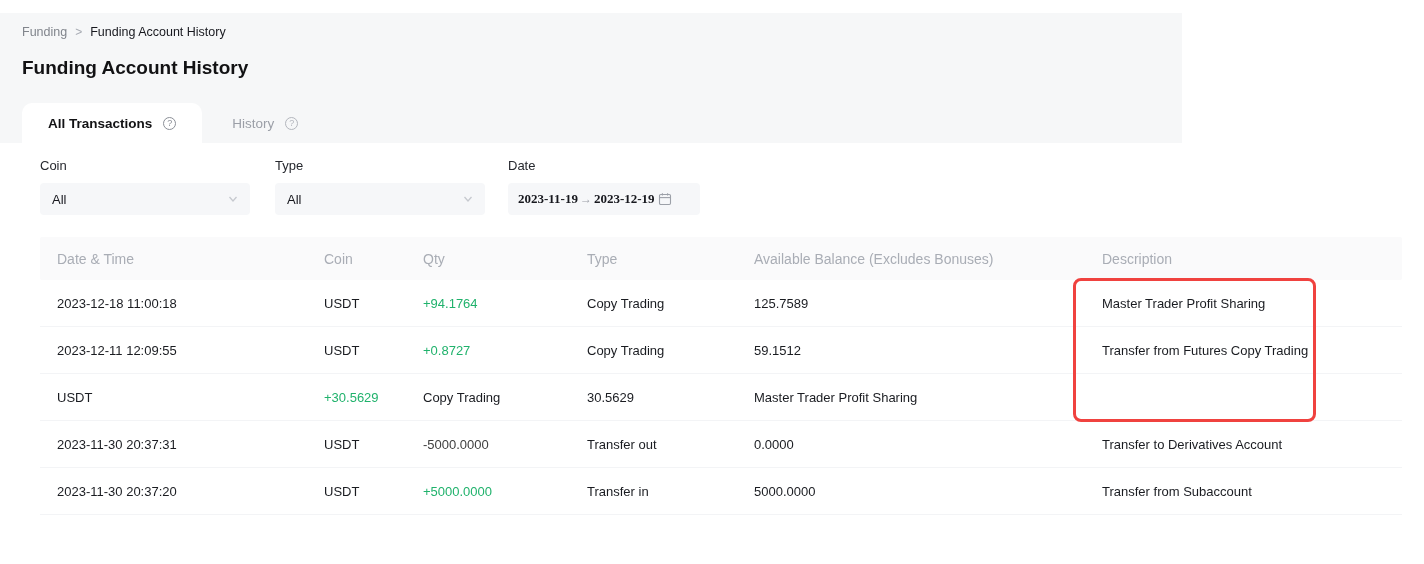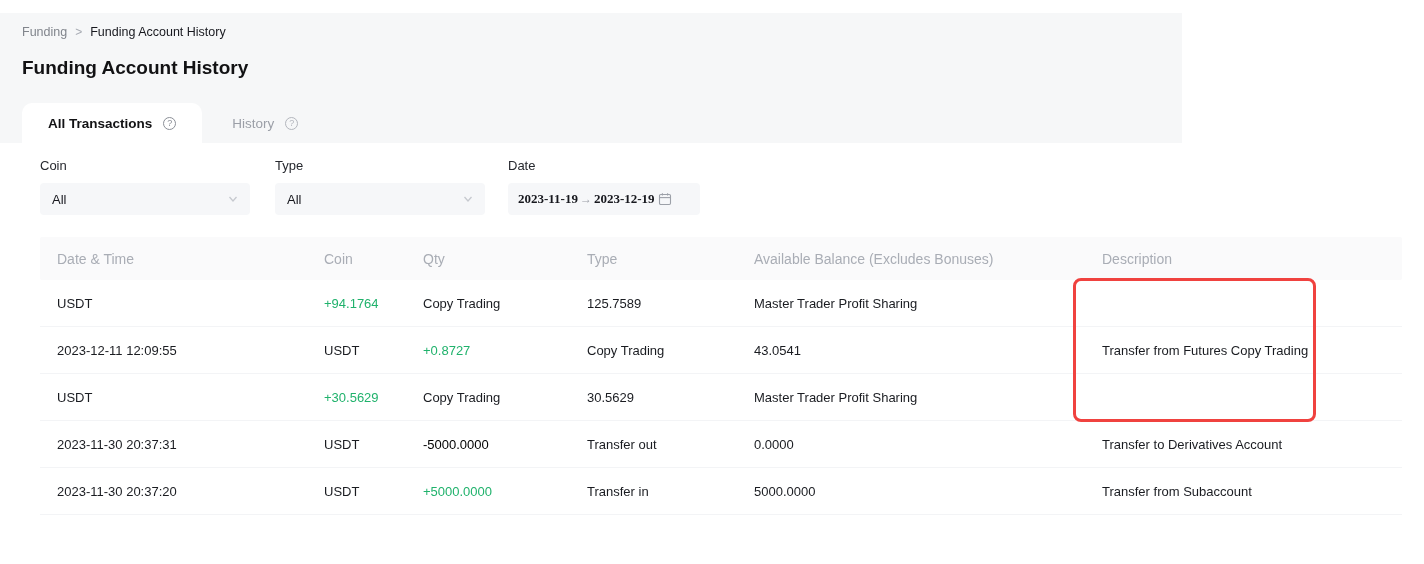--- a/index.html
+++ b/index.html
@@ -81,21 +81,21 @@
   .thead {
     height:43px; background:#fafafb; border-radius:2px;
     font-size:14px; color:#a9adb5;
   }
   .tr {
     height:47px; font-size:13px; color:#1a1c21;
     border-bottom:1px solid #f3f4f6; background:#ffffff;
   }
   .cell { padding-left:17px; white-space:nowrap; overflow:hidden; }
   .pos { color:#20b26c; }
-  .neg { color:#000000; }
+  .neg { color:#404040; }
 
   
   .highlight-box {
     position:absolute; left:1073px; top:278px; width:243px; height:144px;
     border:3px solid #f0423f; border-radius:8px;
     pointer-events:none;
   }
 </style>
 </head>
 <body>
@@ -158,33 +158,34 @@
   <div class="thead">
     <div class="cell">Date &amp; Time</div>
     <div class="cell">Coin</div>
     <div class="cell">Qty</div>
     <div class="cell">Type</div>
     <div class="cell">Available Balance (Excludes Bonuses)</div>
     <div class="cell">Description</div>
   </div>
   <div>
   <div class="tr">
+    <div class="cell">2023-12-18 11:00:18</div>
     <div class="cell">USDT</div>
     <div class="cell pos">+94.1764</div>
     <div class="cell">Copy Trading</div>
     <div class="cell">125.7589</div>
     <div class="cell">Master Trader Profit Sharing</div>
   </div>
 
   <div class="tr">
     <div class="cell">2023-12-11 12:09:55</div>
     <div class="cell">USDT</div>
     <div class="cell pos">+0.8727</div>
     <div class="cell">Copy Trading</div>
-    <div class="cell">43.0541</div>
+    <div class="cell">59.1512</div>
     <div class="cell">Transfer from Futures Copy Trading</div>
   </div>
 
   <div class="tr">
     <div class="cell">USDT</div>
     <div class="cell pos">+30.5629</div>
     <div class="cell">Copy Trading</div>
     <div class="cell">30.5629</div>
     <div class="cell">Master Trader Profit Sharing</div>
   </div>

